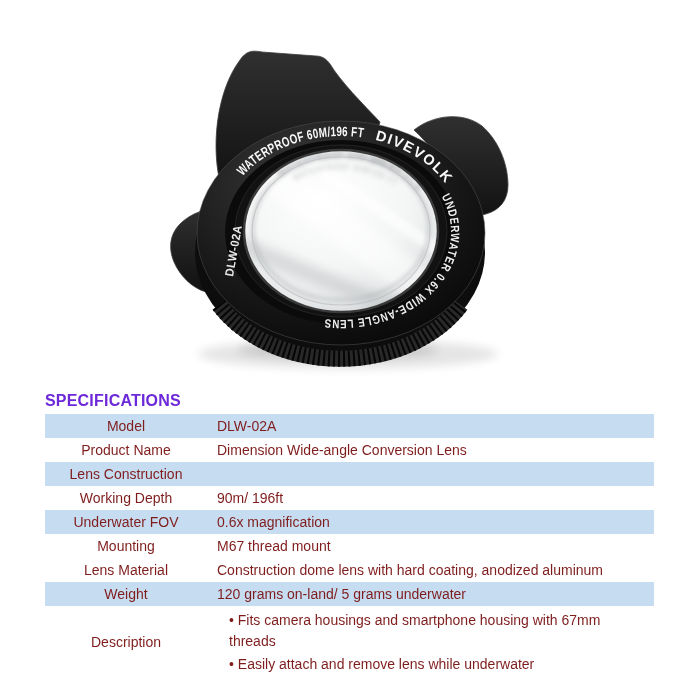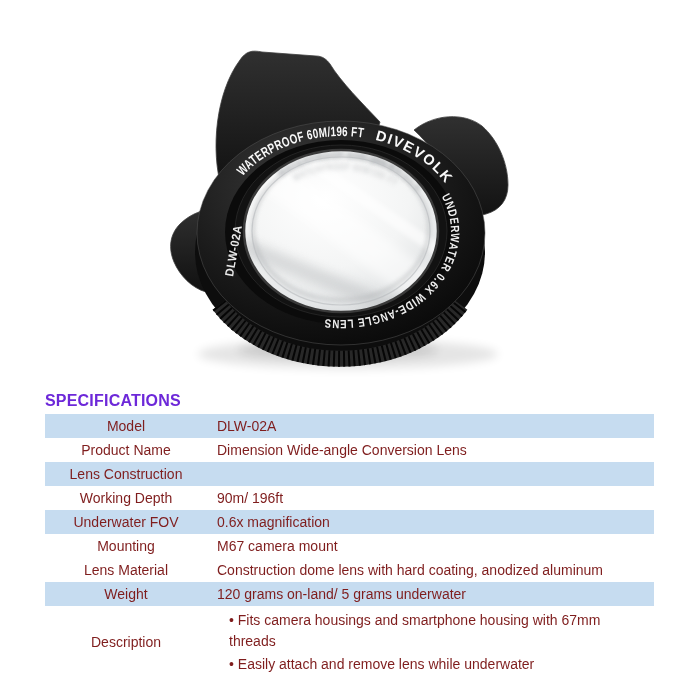--- a/index.html
+++ b/index.html
@@ -130,21 +130,21 @@
     <div class="row">
       <div class="cell-label">Working Depth</div>
       <div class="cell-value">90m/ 196ft</div>
     </div>
     <div class="row alt">
       <div class="cell-label">Underwater FOV</div>
       <div class="cell-value">0.6x magnification</div>
     </div>
     <div class="row">
       <div class="cell-label">Mounting</div>
-      <div class="cell-value">M67 camera mount</div>
+      <div class="cell-value">M67 thread mount</div>
     </div>
     <div class="row">
       <div class="cell-label">Lens Material</div>
       <div class="cell-value">Construction dome lens with hard coating, anodized aluminum</div>
     </div>
     <div class="row alt">
       <div class="cell-label">Weight</div>
       <div class="cell-value">120 grams on-land/ 5 grams underwater</div>
     </div>
     <div class="row desc">

